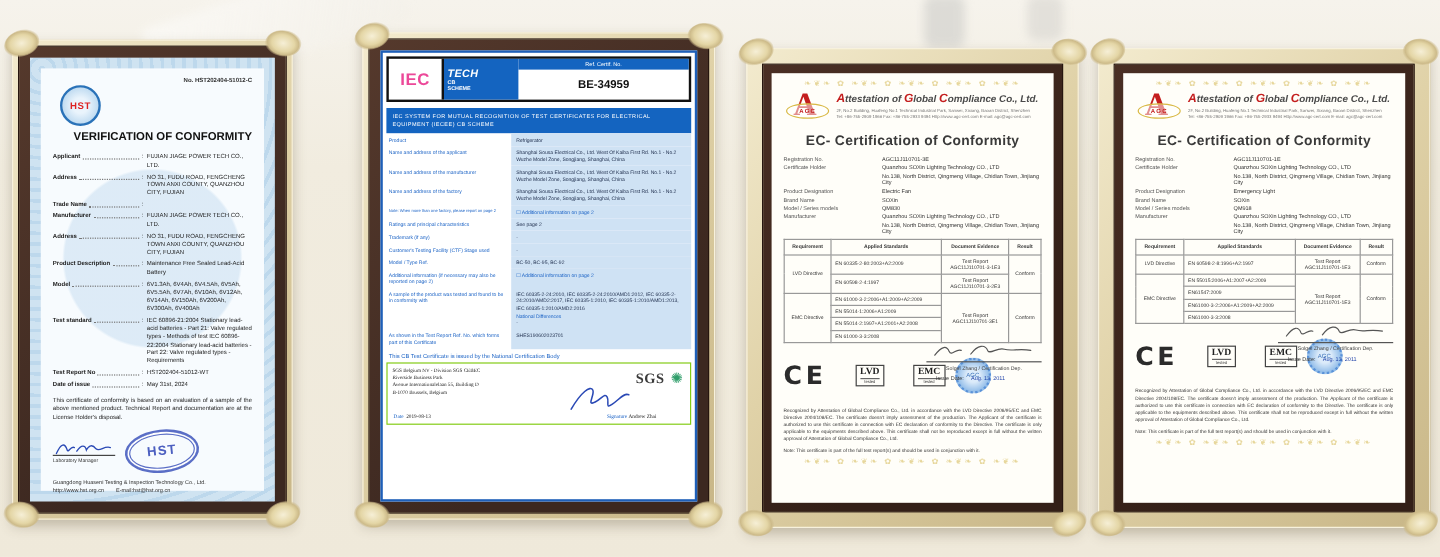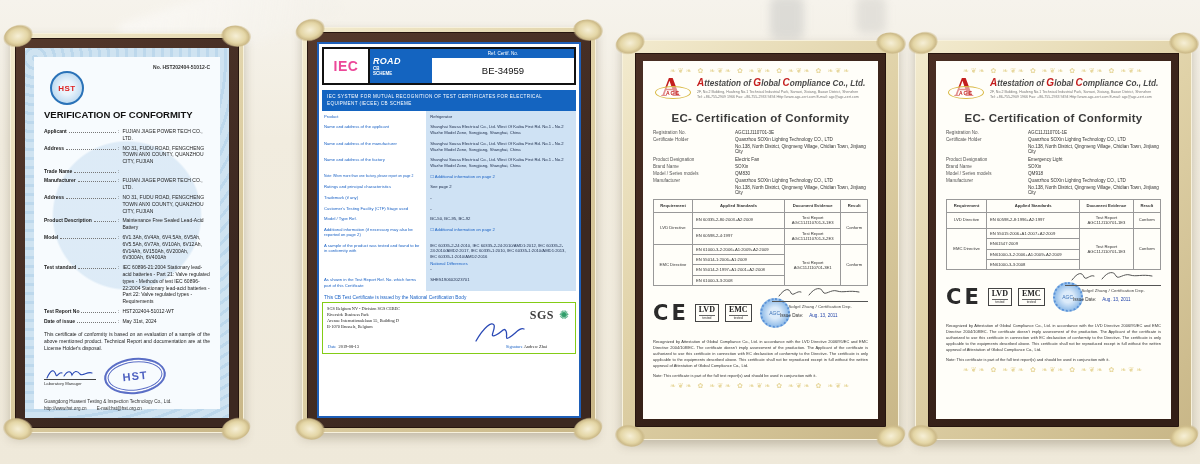--- a/index.html
+++ b/index.html
@@ -29,21 +29,21 @@
   .c1-border{height:100%;box-sizing:border-box;padding:9px;
     background-color:#cfe3f1;
     background-image:repeating-radial-gradient(circle at 10px 10px,#bdd8ec 0 3px,#cfe3f1 3px 9px);}
   .c1-paper{height:100%;box-sizing:border-box;background:
     radial-gradient(circle at 50% 45%,rgba(173,205,233,.35) 0 34%,transparent 35%),#f7fbfe;
     padding:7px 10px;position:relative;}
   .c1-no{text-align:right;font-size:5px;color:#333;font-weight:bold;}
   .c1-logo{width:30px;height:30px;border-radius:50%;border:2px solid #2a72b8;margin:1px 0 0 6px;
     background:radial-gradient(#eaf4fc 30%,#bcd9f0 75%);display:flex;align-items:center;justify-content:center;}
   .c1-logo span{color:#d22;font-weight:bold;font-size:8px;letter-spacing:.5px;}
-  .c1-title{text-align:left;font-size:9.5px;font-weight:bold;color:#111;margin:4px 0 8px;}
+  .c1-title{text-align:right;font-size:9.5px;font-weight:bold;color:#111;margin:4px 0 8px;}
   .c1r{display:flex;align-items:flex-start;margin:3.2px 0;}
   .c1l{flex:0 0 74px;display:flex;font-weight:bold;font-size:5px;color:#222;white-space:nowrap;}
   .c1l .dots{flex:1;border-bottom:1px dotted #777;margin:0 2px 1px 2px;}
   .c1c{font-size:5px;color:#222;margin-right:3px;}
   .c1v{flex:1;font-size:5px;color:#222;line-height:1.35;}
   .c1-stmt{font-size:5px;color:#222;line-height:1.4;margin:6px 0 4px;text-align:justify;}
   .c1-sigrow{display:flex;align-items:center;margin-top:2px;height:40px;}
   .c1-role{font-size:4.2px;color:#333;border-top:1px solid #444;padding-top:1px;margin-top:-4px;}
   .c1-stamp{width:58px;height:32px;border:2px solid #4a5fc0;border-radius:50%;margin-left:8px;
     display:flex;align-items:center;justify-content:center;transform:rotate(-6deg);
@@ -56,21 +56,21 @@
   
   .c2{border:2px solid #1e5fb8;padding:3px;background:#fff;}
   .c2-head{display:flex;border:2px solid #111;height:34px;}
   .c2-iec{width:44px;display:flex;align-items:center;justify-content:center;border-right:2px solid #111;}
   .c2-iec span{color:#ec4899;font-weight:bold;font-size:14px;letter-spacing:.5px;}
   .c2-iecee{width:56px;background:#1464c0;color:#fff;padding:2px 3px;display:flex;flex-direction:column;justify-content:center;}
   .c2-iecee b{font-style:italic;font-size:9px;letter-spacing:.3px;}
   .c2-iecee span{font-size:4.5px;font-weight:bold;}
   .c2-refwrap{flex:1;display:flex;flex-direction:column;}
   .c2-reflabel{background:#1464c0;color:#fff;font-size:4.6px;text-align:center;padding:2px 0;}
-  .c2-refno{flex:1;display:flex;align-items:center;justify-content:center;font-weight:normal;font-size:9.5px;color:#111;}
+  .c2-refno{flex:1;display:flex;align-items:center;justify-content:center;font-weight:bold;font-size:9.5px;color:#111;}
   .c2-banner{background:#1464c0;color:#fff;font-size:4.6px;line-height:1.45;padding:4px 5px;margin-top:5px;letter-spacing:.4px;}
   .c2-title{color:#1254b4;font-weight:bold;font-size:8px;margin:4px 0 2px 2px;letter-spacing:.3px;}
   .c2rows{display:flex;flex-direction:column;}
   .c2r{display:flex;}
   .c2-l{flex:0 0 41%;color:#1a62c5;font-size:4.2px;line-height:1.3;padding:2.5px 4px 2.5px 2px;box-sizing:border-box;}
   .c2-v{flex:1;background:#cfe2f4;color:#1c2b4a;font-size:4.2px;line-height:1.35;padding:2.5px 4px;box-sizing:border-box;}
   .c2-v .linkish,.c2 .linkish{color:#1a62c5;}
   .c2-v .natd{color:#1a62c5;display:block;margin-top:1px;}
   .c2-issued{color:#1a62c5;font-size:4.8px;margin:4px 0 2px 2px;}
   .c2-foot{border:1px solid #84cc16;margin-top:2px;padding:3px 4px;position:relative;height:52px;box-sizing:border-box;font-family:Liberation Serif, serif;}
@@ -100,21 +100,21 @@
   .agc-ec{text-align:center;font-size:11.5px;font-weight:bold;color:#3a3a3a;margin:5px 0 6px;letter-spacing:.3px;}
   .agc-f{display:flex;margin:2.2px 0;}
   .agc-fl{flex:0 0 82px;font-size:4.6px;color:#555;}
   .agc-fv{flex:1;font-size:4.6px;color:#333;}
   .agc-table{width:100%;border-collapse:collapse;margin-top:4px;}
   .agc-table th,.agc-table td{border:1px solid #999;font-size:4.2px;color:#333;padding:2px 3px;line-height:1.3;}
   .agc-table th{font-weight:bold;text-align:center;padding:3px 2px;}
   .agc-table td.ctr{text-align:center;vertical-align:middle;}
   .agc-marks{display:flex;align-items:center;margin-top:6px;position:relative;height:42px;}
   .ce{font-weight:bold;font-size:21px;color:#2b2b2b;letter-spacing:3px;font-family:"DejaVu Sans",sans-serif;}
-  .markbox{border:1.5px solid #444;margin-left:6px;padding:1px 3px;text-align:center;}
+  .markbox{border:1.5px solid #444;margin-left:24px;padding:1px 3px;text-align:center;}
   .markbox b{font-size:8px;color:#222;display:block;line-height:1;font-family:"Liberation Serif",serif;}
   .markbox span{font-size:3.4px;color:#333;display:block;border-top:.5px solid #666;margin-top:1px;}
   .agc-stamp{width:26px;height:26px;border-radius:50%;margin-left:8px;
     border:2px dotted #5a92d8;background:radial-gradient(#dcebfa 30%,#8fbbe8 75%);
     display:flex;align-items:center;justify-content:center;color:#3c72b8;font-size:5px;}
   .agc-sigblock{position:absolute;right:0;top:-8px;width:96px;text-align:center;}
   .agc-sigline{border-top:1px solid #555;margin-top:1px;}
   .agc-sigdept{font-size:4.4px;color:#444;margin-top:1.5px;}
   .agc-issue{font-size:4.6px;color:#333;margin-top:4px;text-align:left;padding-left:8px;}
   .agc-issue .dt{color:#2244aa;margin-left:6px;}
@@ -254,21 +254,21 @@
     <i class="orn tr"></i>
   <i class="orn bl"></i>
     <i class="orn br"></i>
   <div class="mat">
     <div class="cert c2">
       <div class="c2-head">
         <div class="c2-iec">
             <span>IEC</span>
           </div>
         <div class="c2-iecee">
-          <b>ROAD</b>
+          <b>TECH</b>
             <span>CB</span>
             <span>SCHEME</span>
         </div>
         <div class="c2-refwrap">
           <div class="c2-reflabel">Ref. Certif. No.</div>
           <div class="c2-refno">BE-34959</div>
         </div>
       </div>
       <div class="c2-banner">IEC SYSTEM FOR MUTUAL RECOGNITION OF TEST CERTIFICATES FOR ELECTRICAL EQUIPMENT (IECEE) CB SCHEME</div>
 

